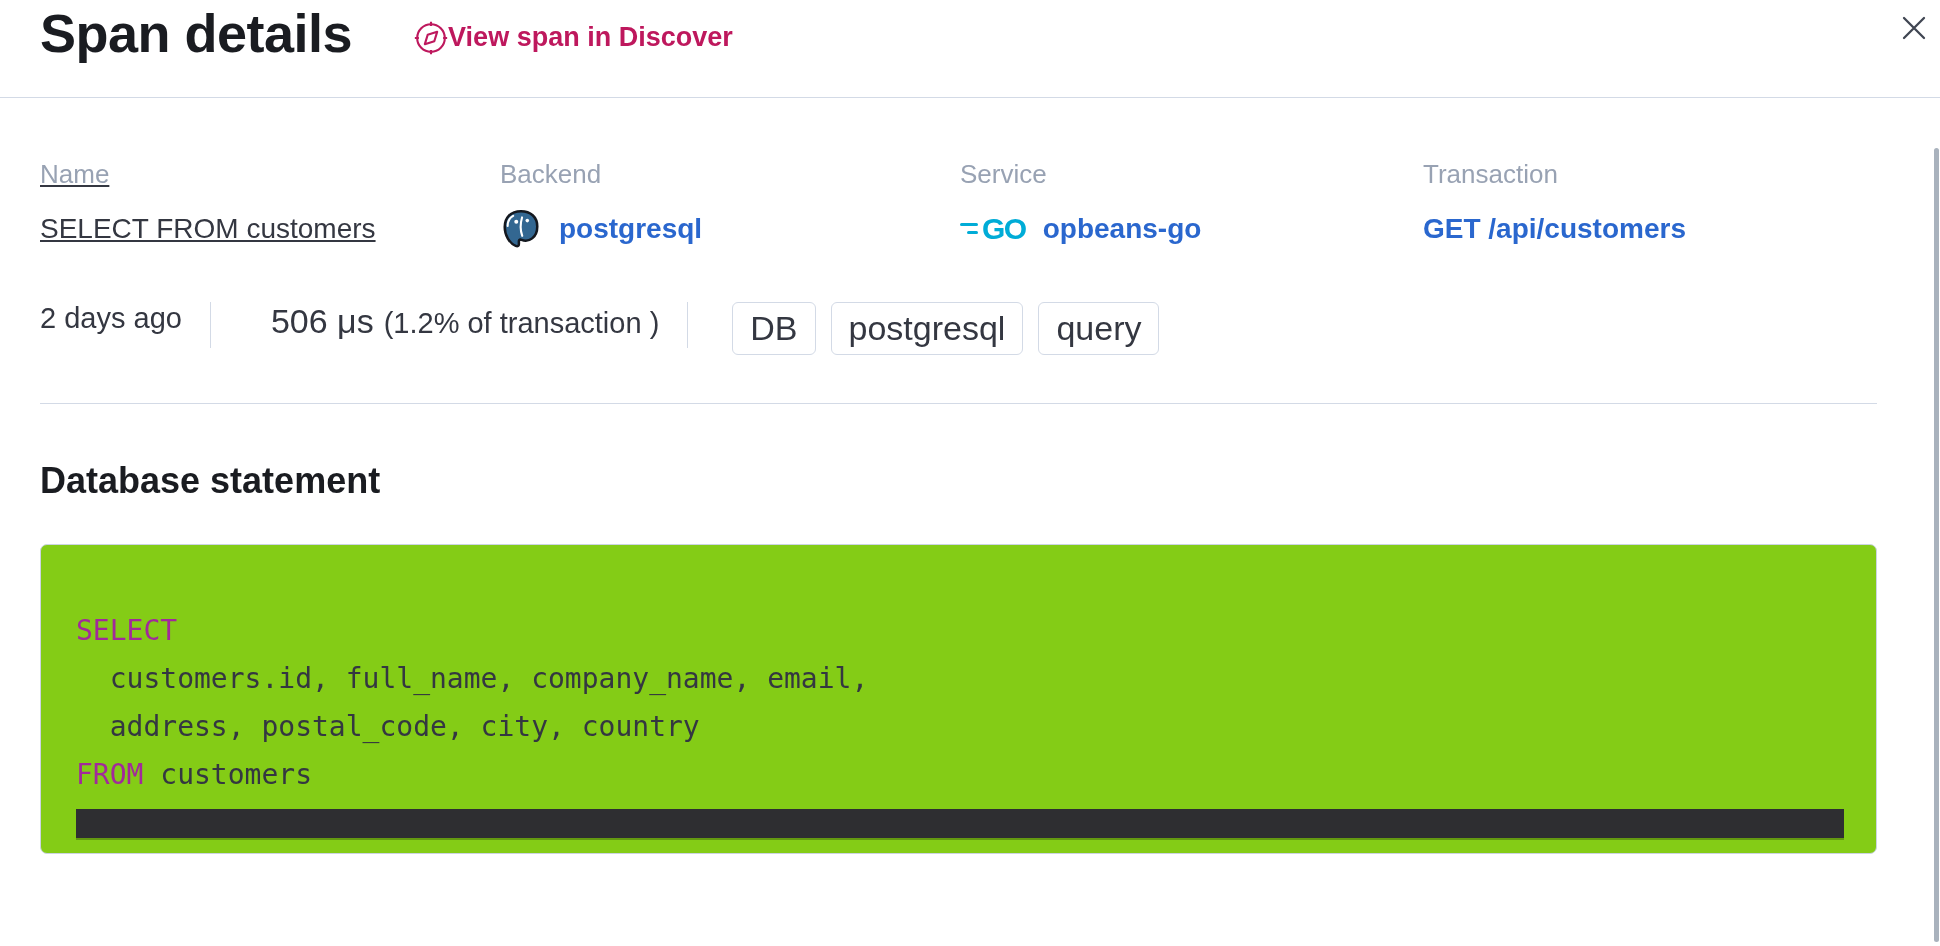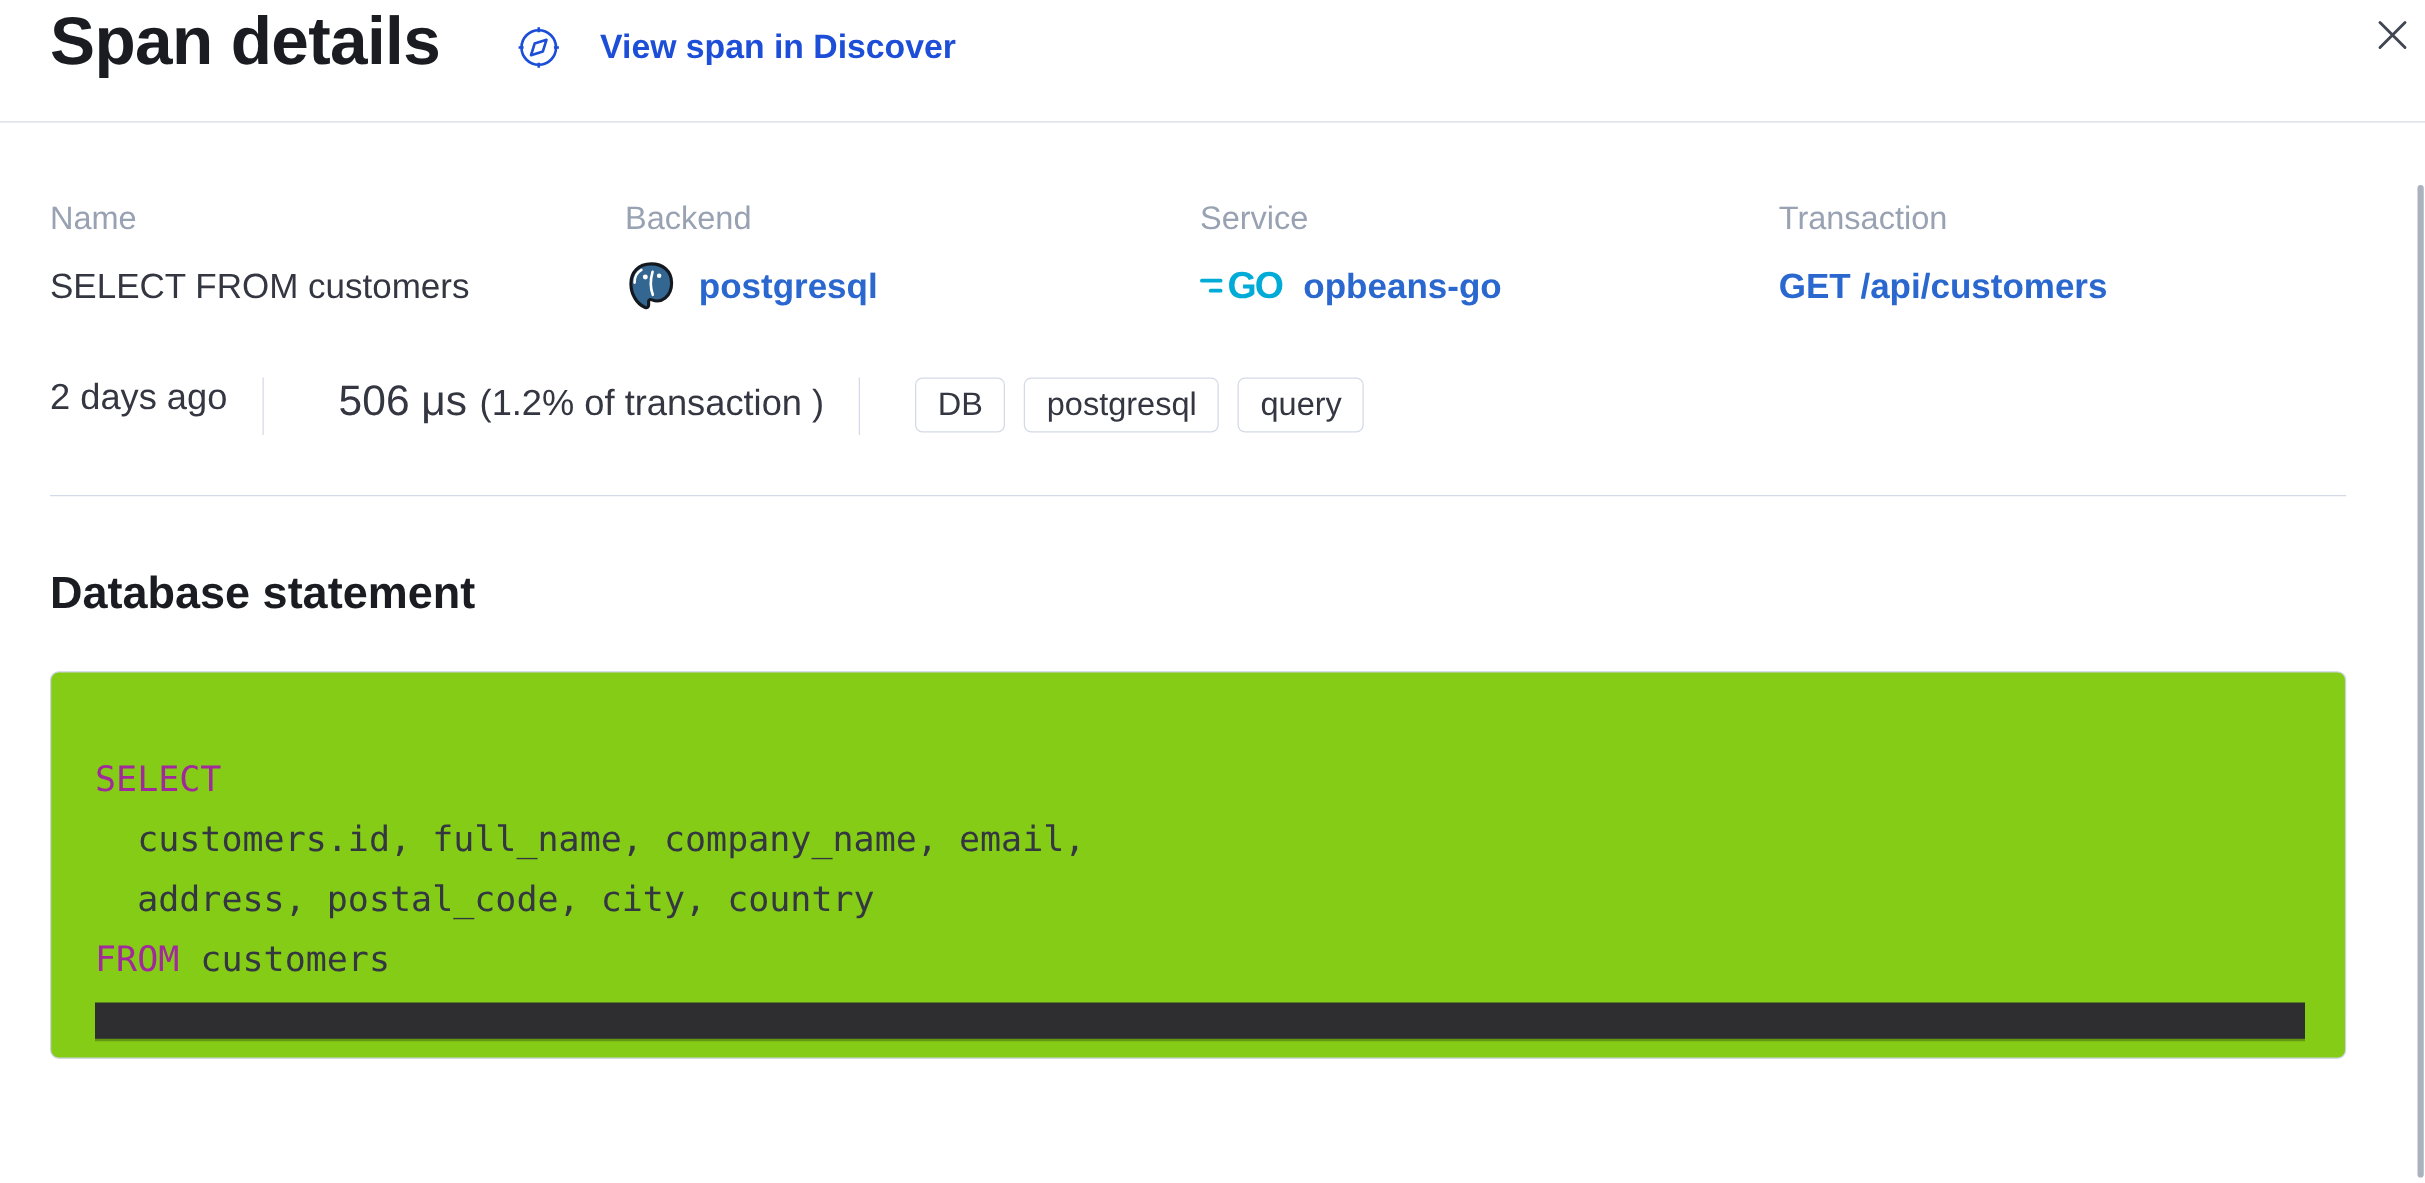--- a/index.html
+++ b/index.html
@@ -21,38 +21,38 @@
     gap: 62px;
     position: relative;
   }
   .title {
     margin: 0;
     font-size: 54px; font-weight: 700;
     color: #1A1C21; letter-spacing: -0.5px;
     line-height: 1.1;
   }
   .discover-link {
-    display: inline-flex; align-items: center; gap: 32px;
-    color: #1d4ed8; text-decoration: none;
+    display: inline-flex; align-items: center; gap: 0;
+    color: #be185d; text-decoration: none;
     font-size: 27px; font-weight: 600;
     margin-top: 8px;
   }
   .discover-link svg { display: block; }
   .close-btn {
     position: absolute; top: 8px; right: 6px;
     width: 40px; height: 40px;
     background: none; border: none; padding: 0; margin: 0;
     display: flex; align-items: center; justify-content: center;
     cursor: pointer;
   }
 
   
   .flyout-body { padding: 0; }
   .meta-row { display: flex; padding: 62px 40px 0 40px; }
-  .meta-col-name { width: 460px; }
+  .meta-col-name { width: 460px; text-decoration: underline; }
   .meta-col-backend { width: 460px; }
   .meta-col-service { width: 463px; }
   .meta-col-transaction { flex: 1; }
   .meta-label {
     font-size: 26px; color: #98A2B3;
     margin-bottom: 16px; line-height: 1.15;
   }
   .meta-value {
     display: flex; align-items: center; gap: 17px;
     height: 46px; font-size: 28px; color: #343741;
@@ -79,21 +79,21 @@
   }
   .timestamp { font-size: 29px; color: #343741; }
   .vdivider { width: 1px; height: 46px; background: #D3DAE6; margin: 0 28px; flex: none; }
   .duration-group { display: flex; align-items: baseline; margin-left: 32px; }
   .duration { font-size: 34px; color: #343741; }
   .duration-note { font-size: 29px; color: #343741; margin-left: 10px; }
   .badges { display: flex; gap: 15px; margin-left: 16px; }
   .badge {
     border: 1px solid #D3DAE6; border-radius: 6px;
     background: #ffffff; color: #343741;
-    font-size: 26px; line-height: 1.15;
+    font-size: 34px; line-height: 1.15;
     padding: 6px 17px;
     white-space: nowrap;
   }
 
   
   .section-divider {
     border: none; border-top: 1px solid #D3DAE6;
     margin: 48px 63px 0 40px;
   }
   .section-title {

